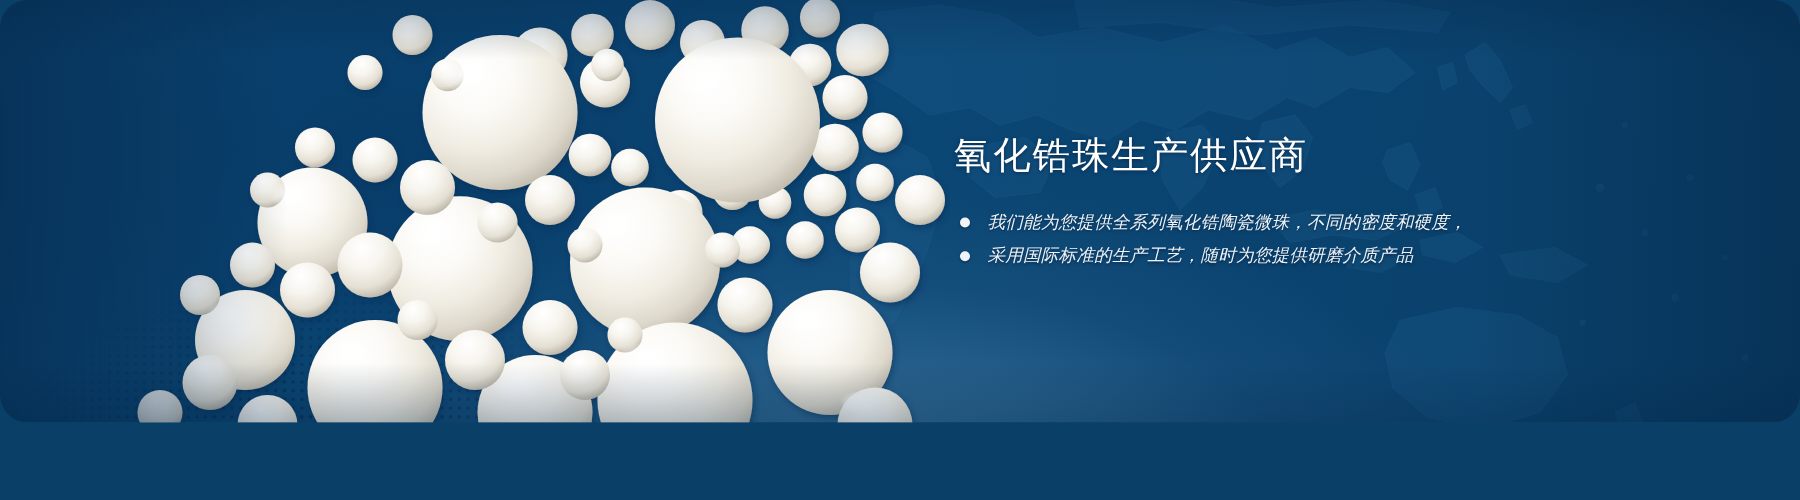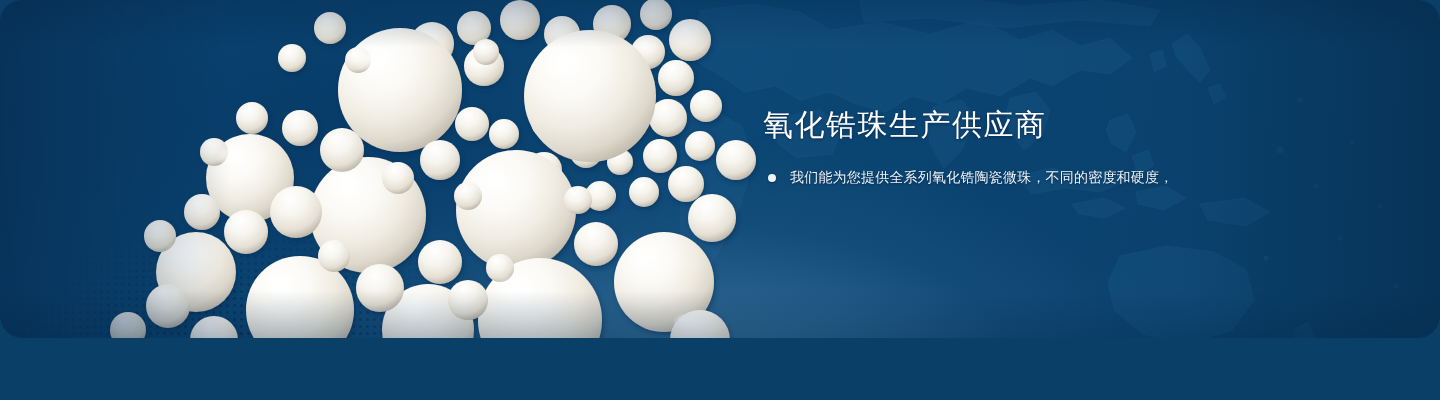--- a/index.html
+++ b/index.html
@@ -90,20 +90,21 @@
     letter-spacing: 1.5px;
     font-weight: 400;
     margin: 0 0 22px 0;
     text-shadow: 0 1px 3px rgba(0,20,45,0.55);
     white-space: nowrap;
   }
   .bullets {
     list-style: none;
     margin: 0;
     padding: 0;
+    font-style: italic;
   }
   .bullet {
     position: relative;
     padding-left: 27px;
     color: #eef3f8;
     font-size: 14px;
     line-height: 23px;
     margin-bottom: 4px;
     text-shadow: 0 1px 2px rgba(0,18,42,0.5);
     letter-spacing: 0.2px;
@@ -316,16 +317,20 @@
   <div class="bg-vignette"></div>
 
   <div class="content">
     <h1 class="headline">氧化锆珠生产供应商</h1>
 
     <ul class="bullets">
       <li class="bullet">
         <span class="dot"></span>
         <span class="bullet-line">我们能为您提供全系列氧化锆陶瓷微珠，不同的密度和硬度，</span>
       </li>
+      <li class="bullet">
+        <span class="dot"></span>
+        <span class="bullet-line">采用国际标准的生产工艺，随时为您提供研磨介质产品</span>
+      </li>
     </ul>
   </div>
 
 </div>
 
 </body></html>

